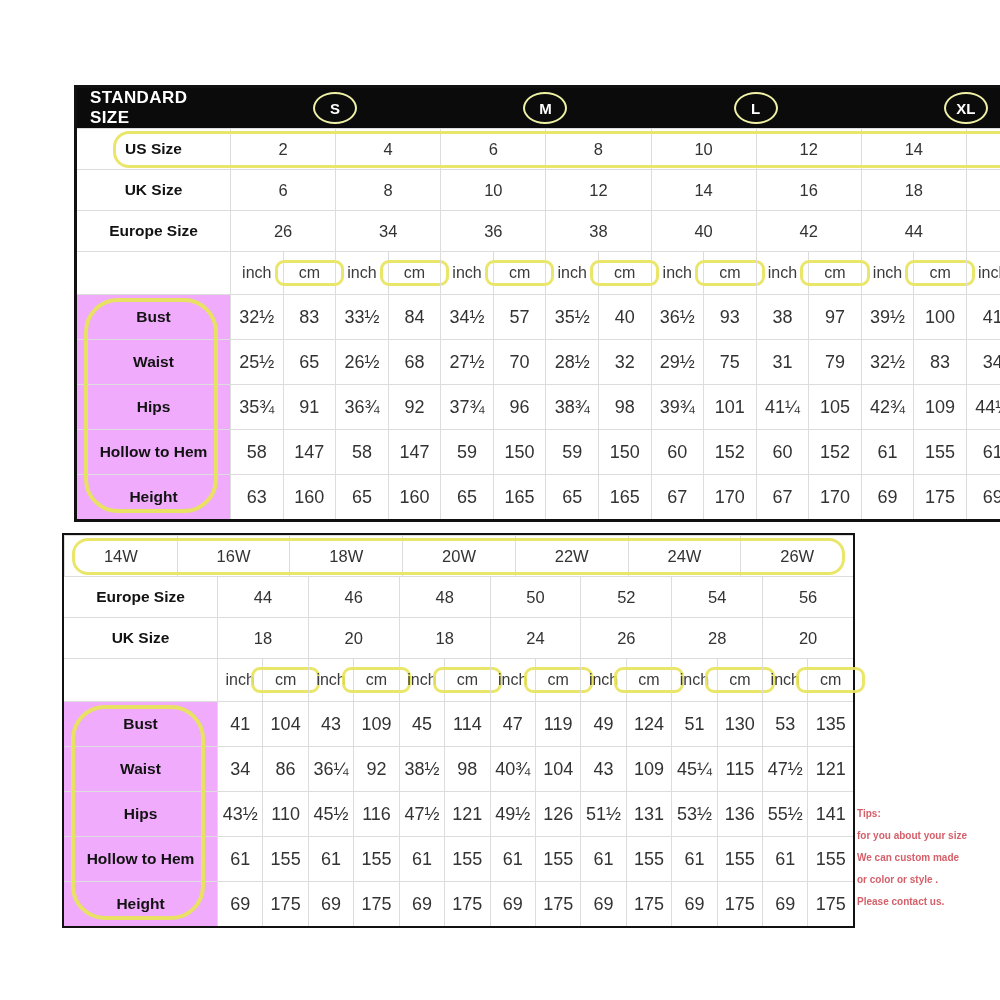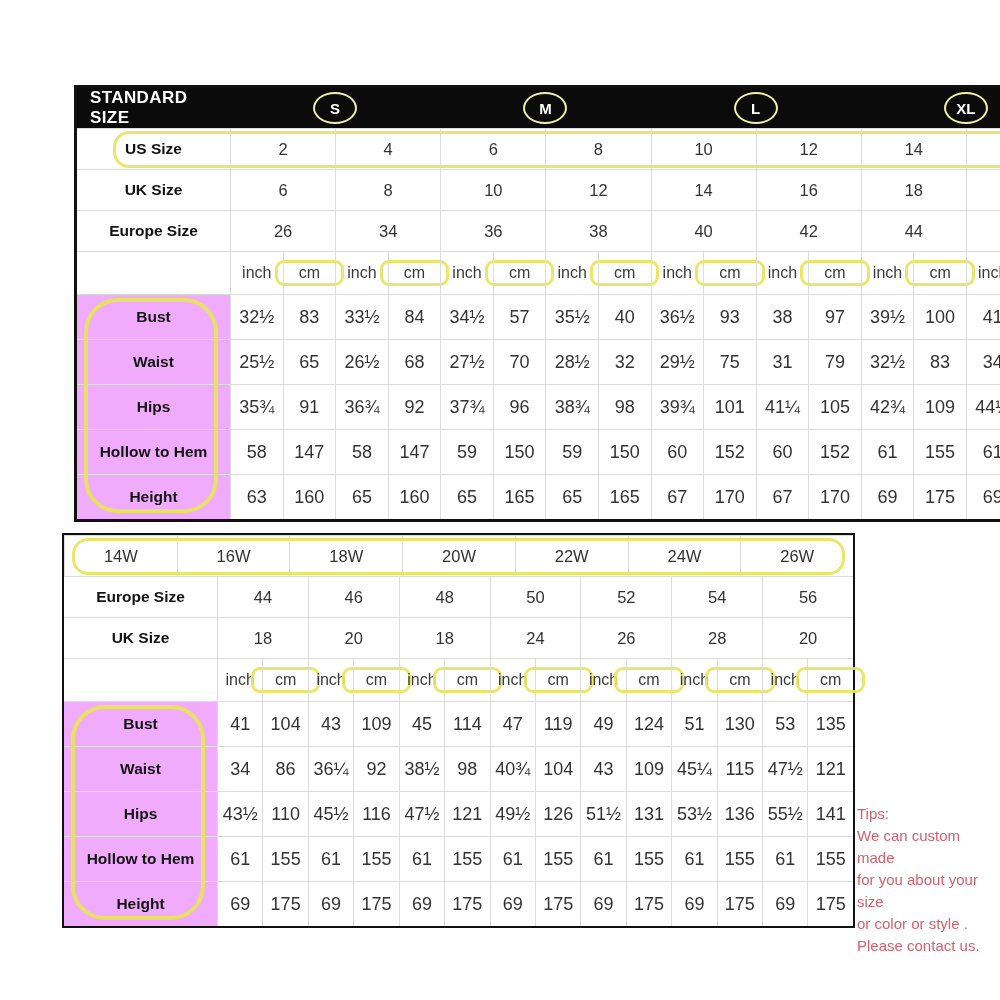--- a/index.html
+++ b/index.html
@@ -56,21 +56,21 @@
   .measure-block { position:relative; }
   .label-highlight {
     position:absolute; left:7px; top:4px; width:134px; bottom:6px;
     border:4px solid rgba(232,228,92,0.95); border-radius:34px;
     pointer-events:none; z-index:3; box-sizing:border-box;
   }
 
   
   .tips {
     position:absolute; left:857px; top:803px; width:140px;
-    color:#d5606a; font-size:15px; line-height:22px;
+    color:#d5606a; font-size:10px; line-height:22px;font-weight:bold;
   }
 </style>
 </head>
 <body>
 
 <div class="page">
 
   <div class="sizetable" id="table1">
     <div class="black-header">
       <div class="black-title">STANDARD SIZE</div>
@@ -407,19 +407,19 @@
             <div class="cell">69</div>
             <div class="cell">175</div>
           </div>
           <div class="label-highlight"></div>
         </div>
       </div>
   </div>
 
   <div class="tips">
     <div>Tips:</div>
+    <div>for you about your size</div>
     <div>We can custom made</div>
-    <div>for you about your size</div>
     <div>or color or style .</div>
     <div>Please contact us.</div>
   </div>
 
 </div>
 
 </body></html>

